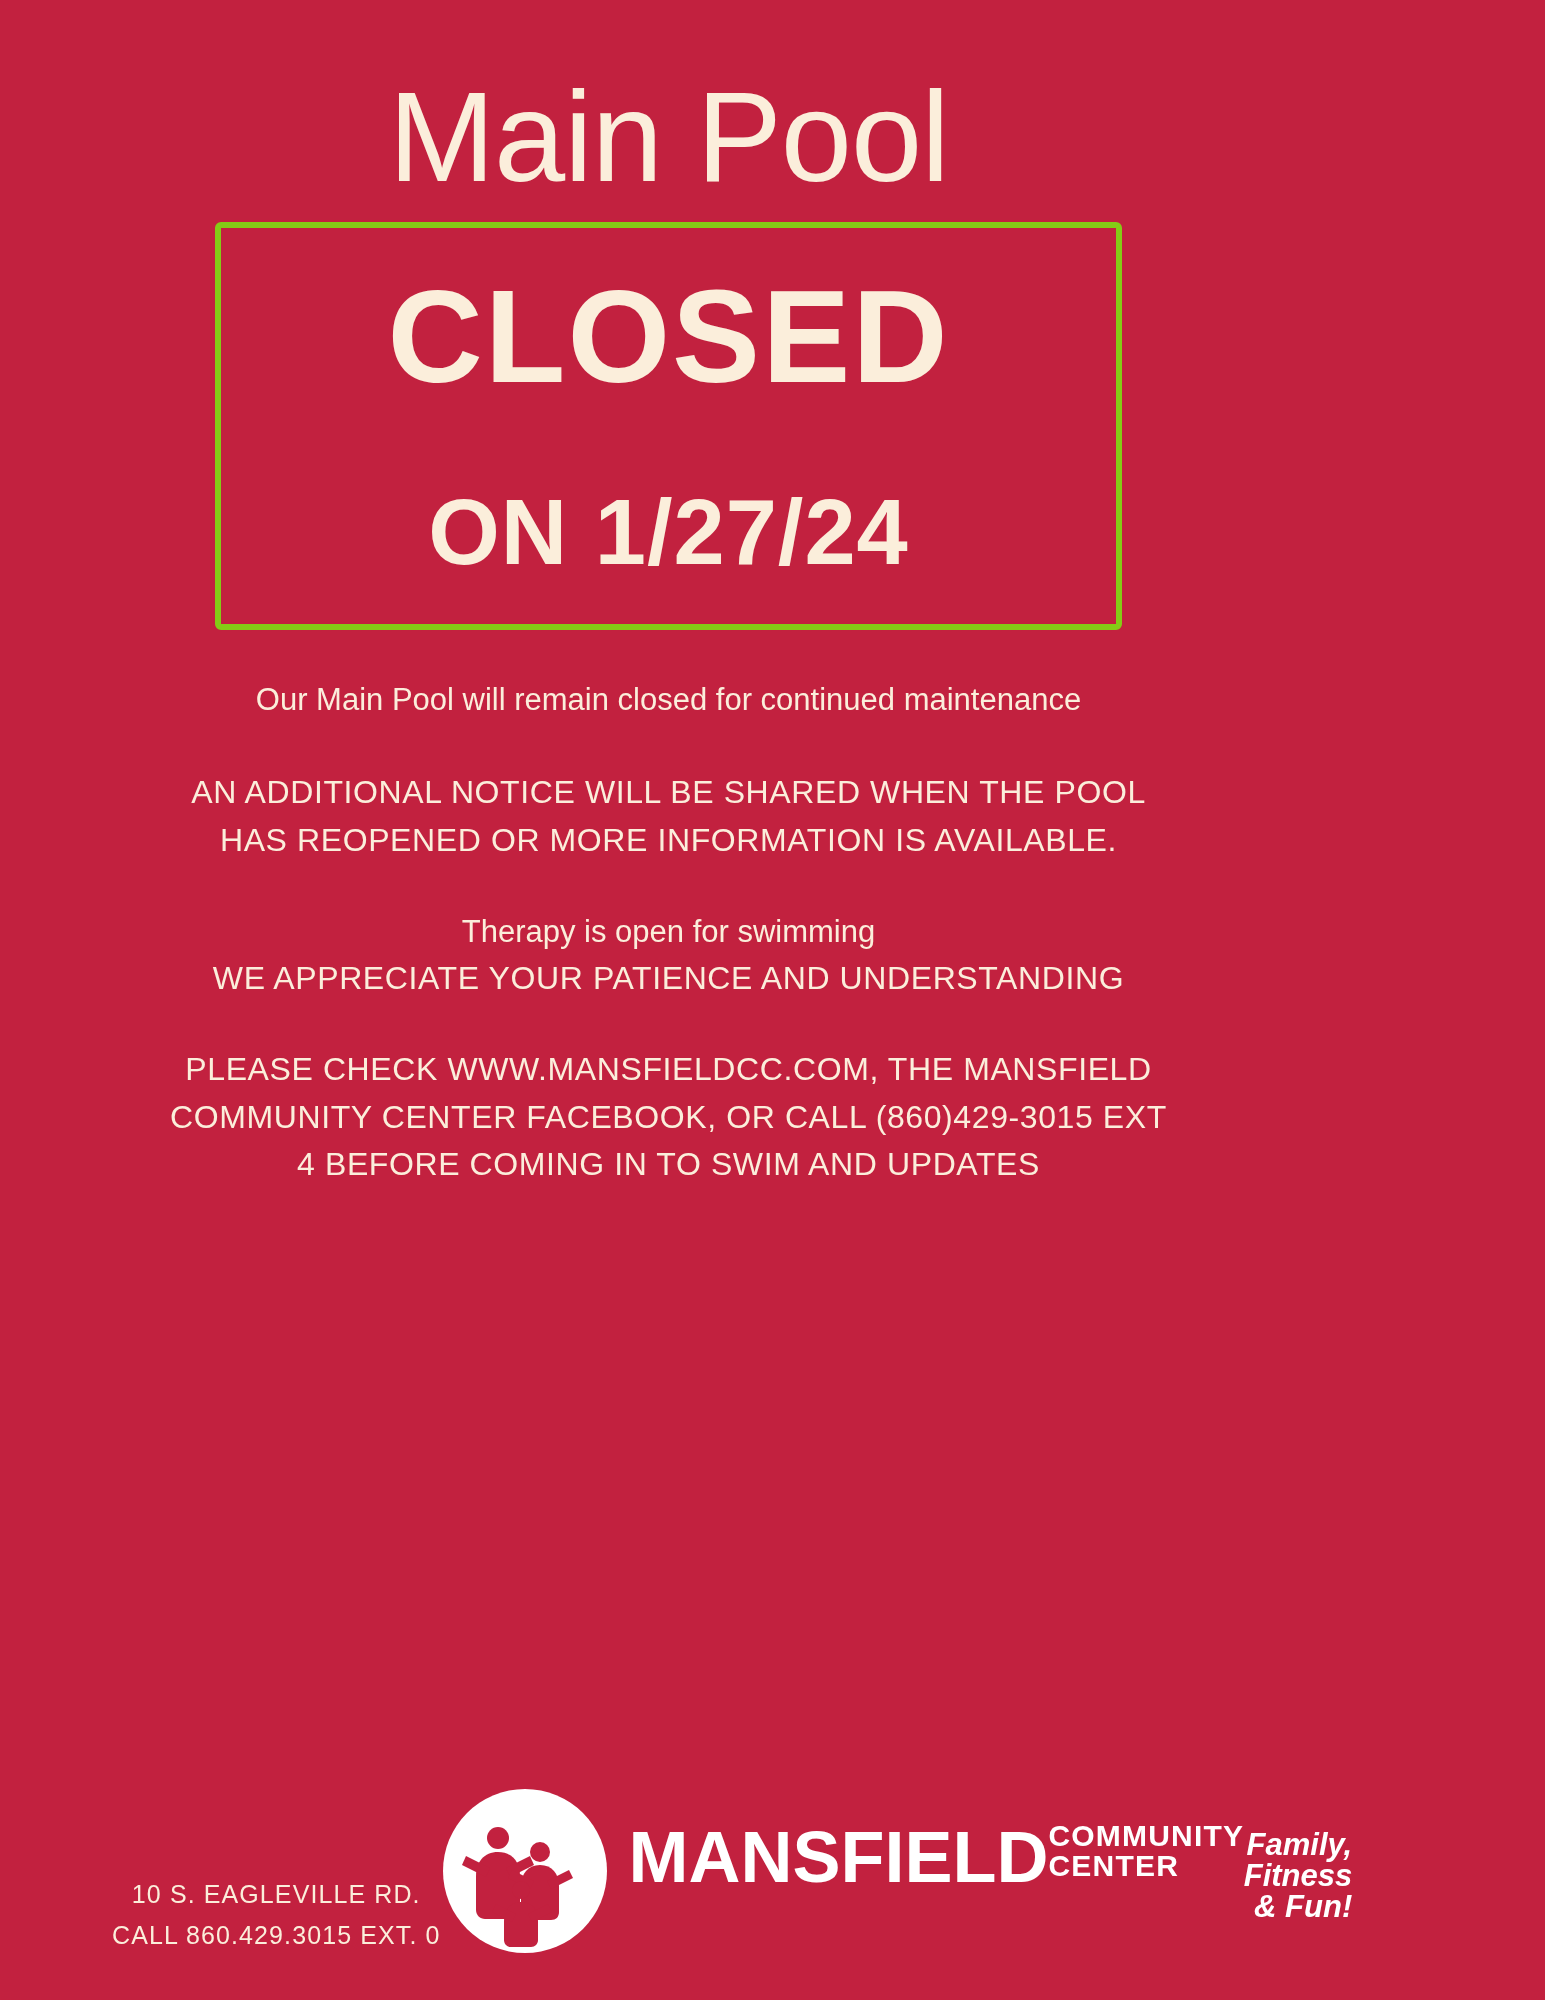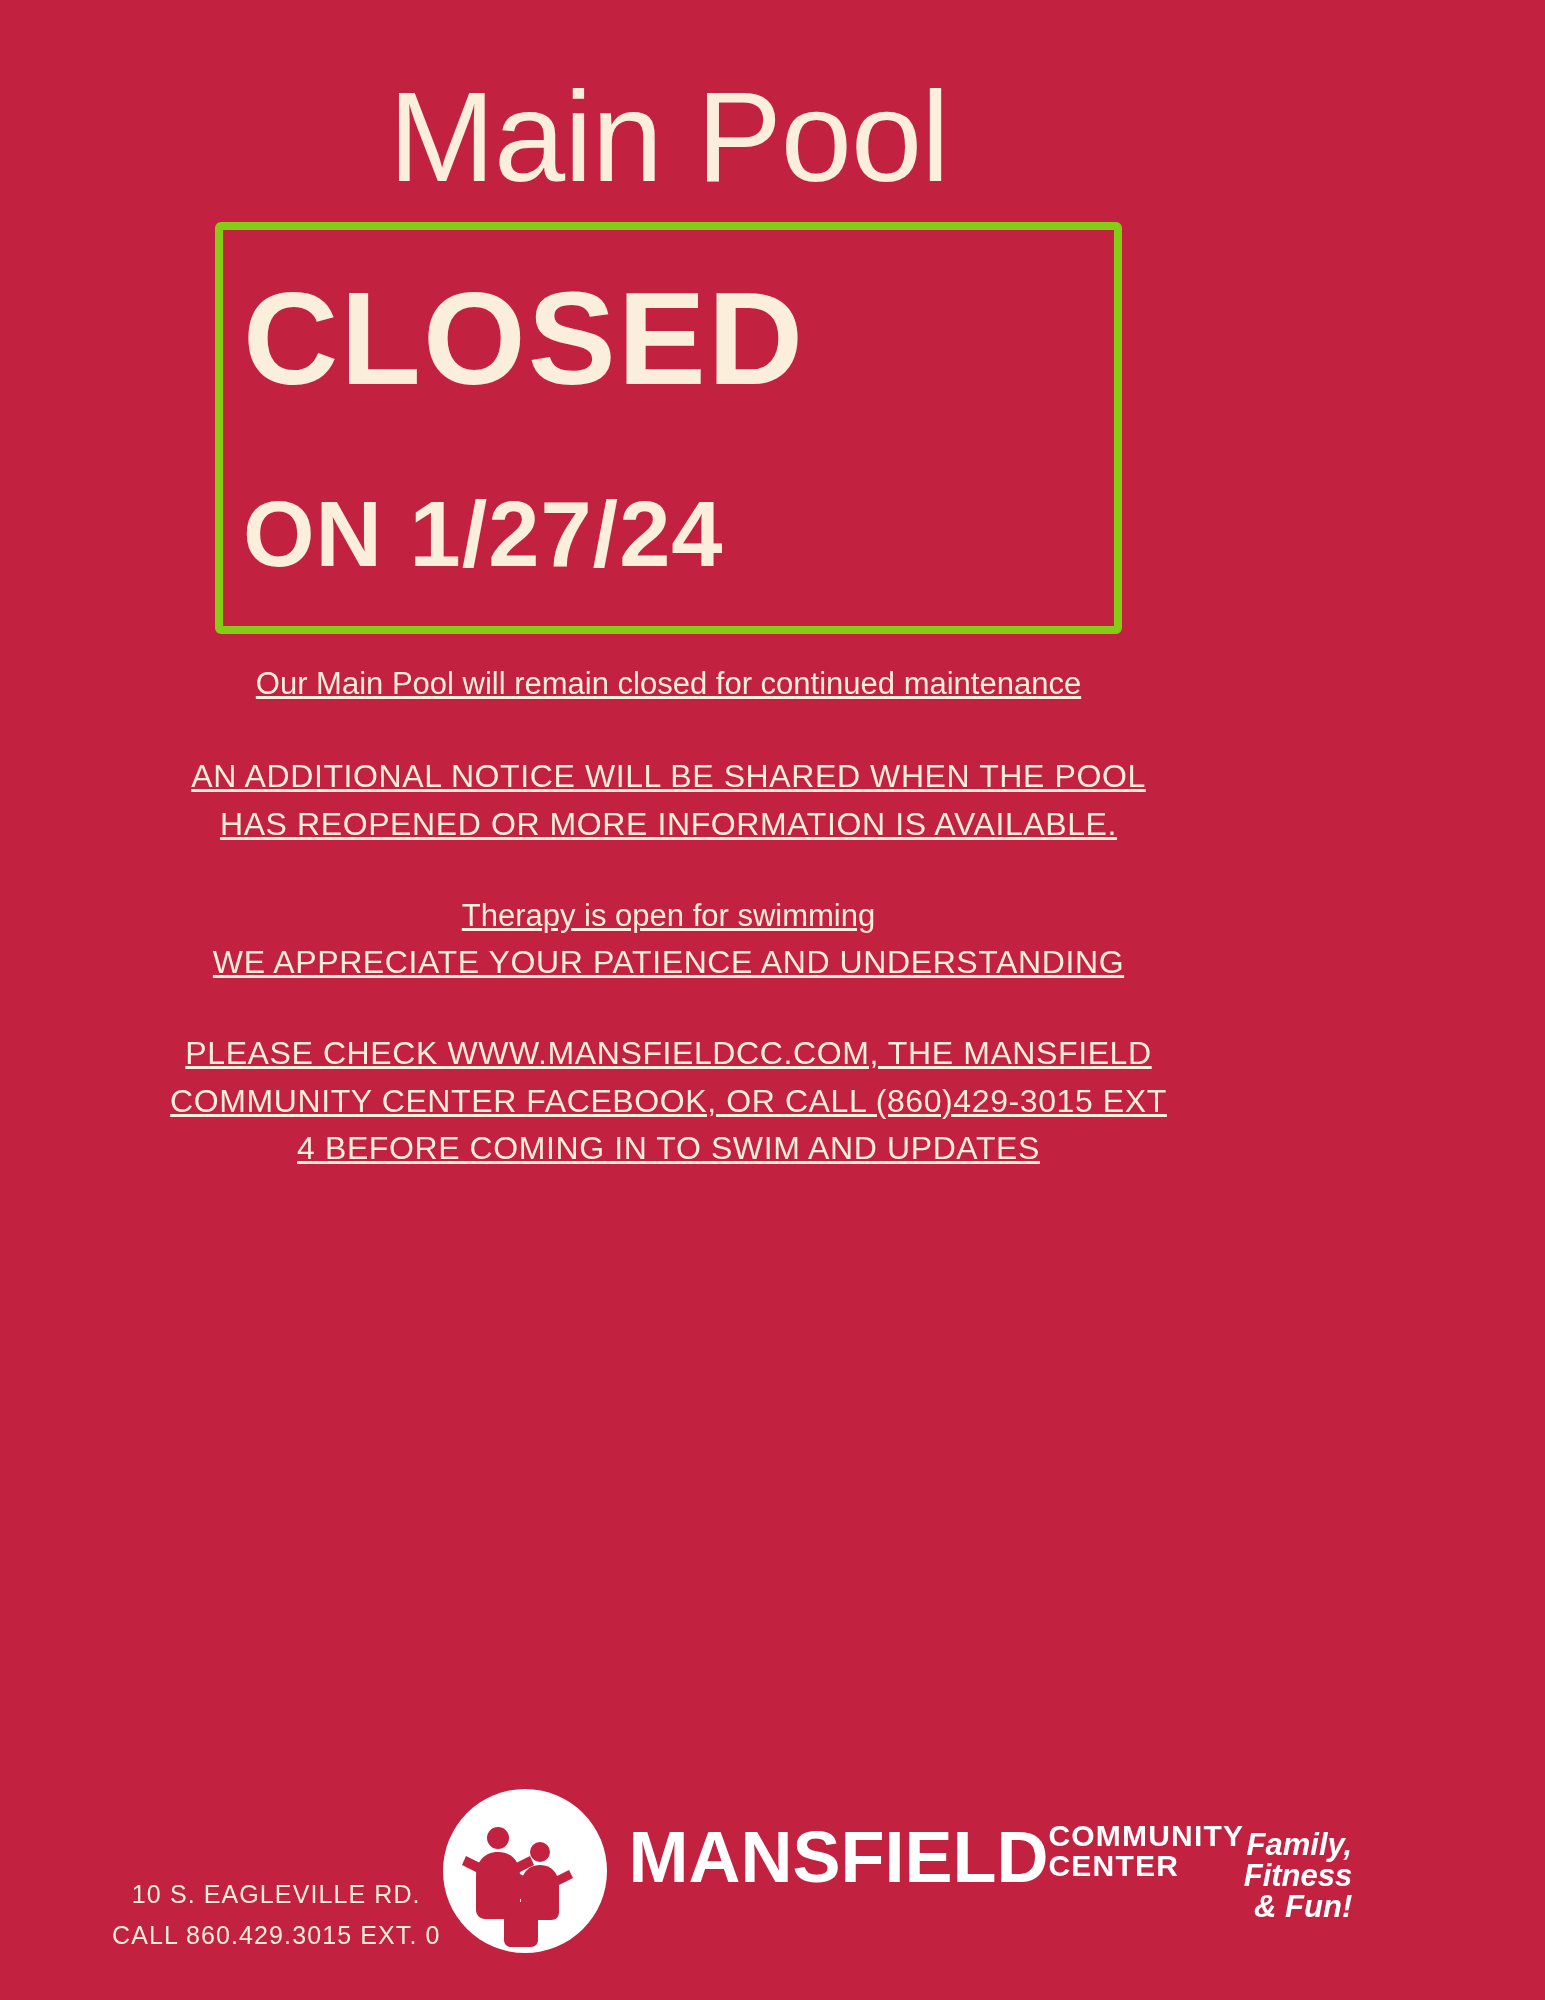--- a/index.html
+++ b/index.html
@@ -27,44 +27,44 @@
   .title {
     text-align: center;
     font-size: 128px;
     line-height: 1.05;
     font-weight: 400;
     letter-spacing: -1px;
     color: #fbeedb;
     margin: 10px 0 18px 0;
   }
   .closed-box {
-    border: 8px solid #84cc16;
+    border: 6px solid #84cc16;
     border-radius: 6px;
     margin: 0 145px;
     padding: 26px 20px 34px 20px;
+    text-align: center;
   }
   .closed-word {
     font-size: 132px;
     font-weight: 700;
     letter-spacing: 2px;
     line-height: 1.25;
     color: #fbeedb;
   }
   .closed-date {
     font-size: 92px;
     font-weight: 700;
     letter-spacing: 1px;
     line-height: 1.25;
     margin-top: 56px;
     color: #fbeedb;
   }
   .body-copy {
-    margin: 28px 100px 0 100px;
+    margin: 48px 100px 0 100px;
     text-align: center;
-    text-decoration: underline;
   }
   .para {
     font-size: 31px;
     line-height: 1.45;
     color: #fbeedb;
     margin: 0;
   }
   .para.caps {
     text-transform: uppercase;
     letter-spacing: 0.6px;

